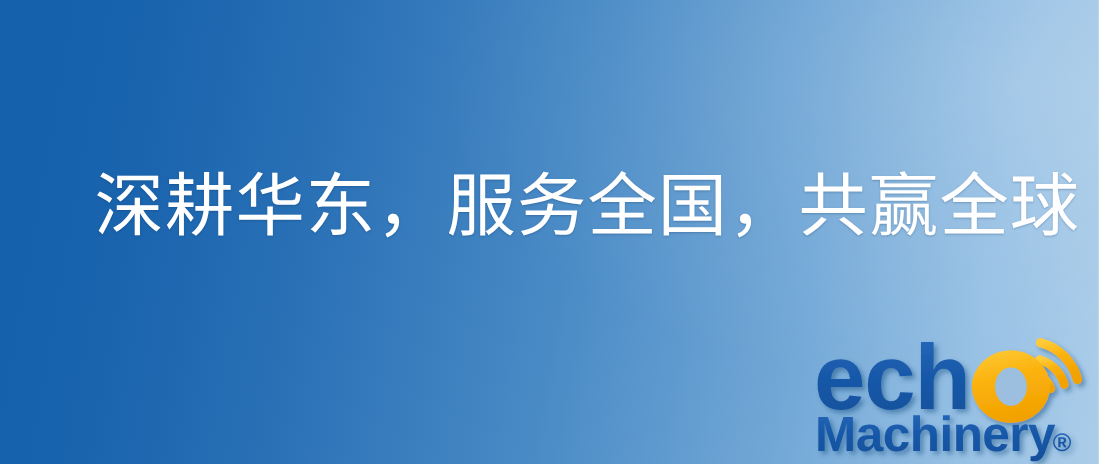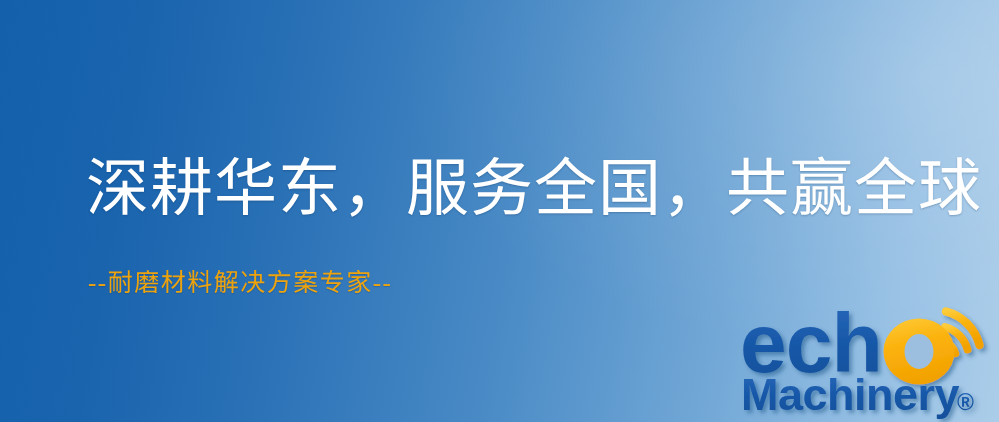--- a/index.html
+++ b/index.html
@@ -37,21 +37,21 @@
         rgba(255,255,255,0.05) 45%,
         rgba(255,255,255,0) 75%);
   }
 
   
   .headline {
     position: absolute;
     left: 86px;
     top: 155px;
     margin: 0;
-    font-family: Liberation Sans, sans-serif;
+    font-family: Liberation Serif, serif;
     font-size: 63px;
     line-height: 1.06;
     font-weight: 400;
     color: #ffffff;
     letter-spacing: 1px;
     white-space: nowrap;
     text-shadow: 0 1px 2px rgba(10, 45, 85, 0.28);
     z-index: 3;
   }
 
@@ -93,21 +93,20 @@
     font-weight: 700;
   }
 </style>
 </head>
 <body>
 
 <div id="banner">
 
   <h1 class="headline">深耕华东，服务全国，共赢全球</h1>
 
-  <p class="subtitle">--耐磨材料解决方案专家--</p>
 
   <div class="logo">
     <svg viewBox="0 0 252 122" xmlns="http://www.w3.org/2000/svg" aria-hidden="true">
       <defs>
         <filter id="logoShadow" x="-25%" y="-25%" width="160%" height="165%">
           <feDropShadow dx="3" dy="3" stdDeviation="2.2" flood-color="#0d3a72" flood-opacity="0.42"></feDropShadow>
         </filter>
         <linearGradient id="blueGrad" x1="0" y1="0" x2="0" y2="1">
           <stop offset="0%" stop-color="#2a6bbd"></stop>
           <stop offset="42%" stop-color="#1a5aab"></stop>

